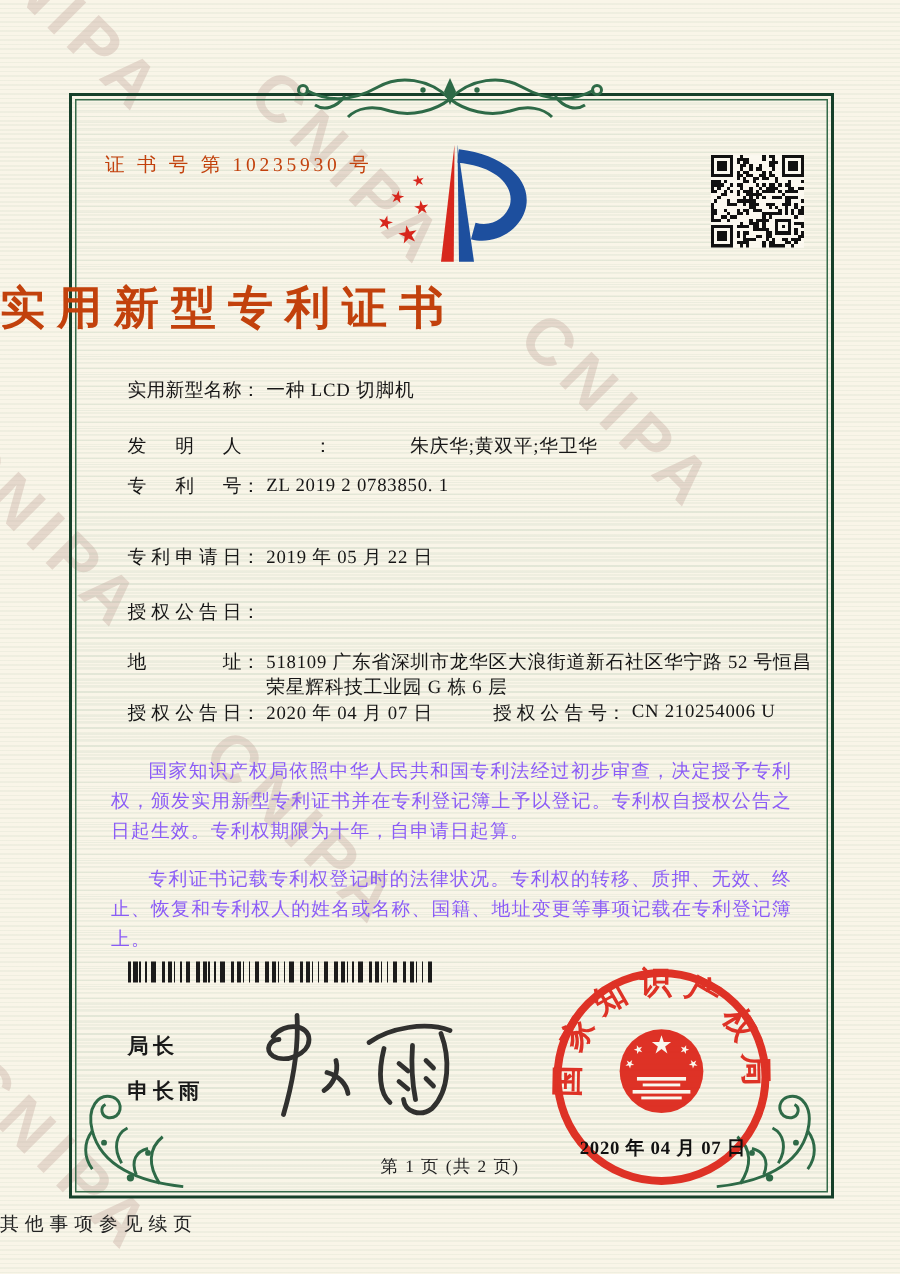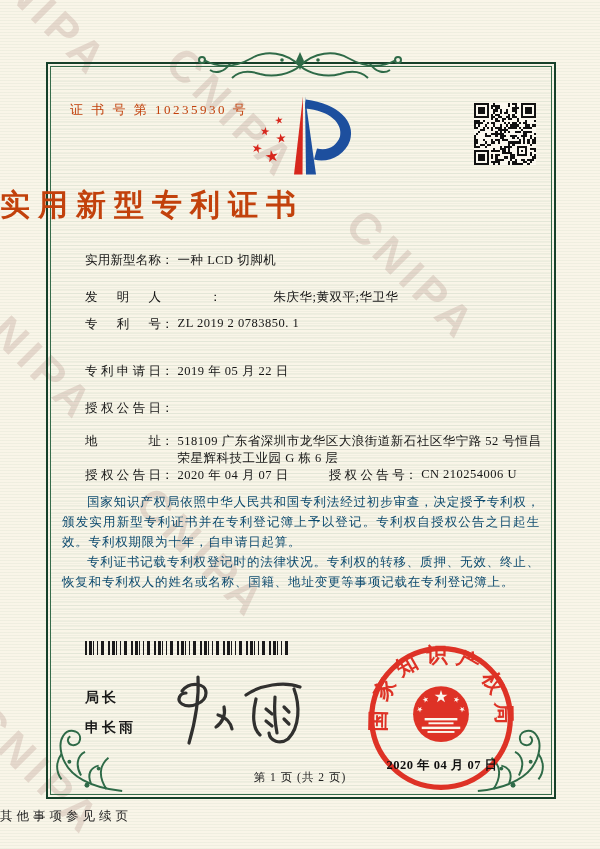--- a/index.html
+++ b/index.html
@@ -31,21 +31,21 @@
     font-size:30px;font-weight:bold;letter-spacing:8px;color:#c2410c;}
 
   .frow{position:absolute;left:85px;z-index:3;font-size:12.5px;display:flex;align-items:flex-start;width:465px;}
   .flabel{display:inline-block;width:76px;text-align:justify;text-align-last:justify;flex:none;color:#161616;}
   .fcolon{flex:none;color:#161616;}
   .fvalue{color:#161616;letter-spacing:0.5px;margin-left:4px;}
   .fvalue.addr{width:366px;line-height:17px;}
   .fgroup{display:flex;align-items:flex-start;}
 
   .paras{position:absolute;left:62px;top:492px;width:478px;z-index:3;}
-  .paras p{margin:0;font-size:12.5px;line-height:20px;letter-spacing:0.8px;text-indent:2em;color:#0c4a6e;text-align:justify;}
+  .paras p{margin:12px;font-size:12.5px;line-height:20px;letter-spacing:0.8px;text-indent:2em;color:#8b5cf6;text-align:justify;}
 
   .barcode{position:absolute;left:85px;top:641px;width:204px;height:14px;z-index:3;
     background:repeating-linear-gradient(90deg,
       #1b1b1b 0 2px, rgba(0,0,0,0) 2px 4px,
       #1b1b1b 4px 7px, rgba(0,0,0,0) 7px 8px,
       #1b1b1b 8px 9px, rgba(0,0,0,0) 9px 12px,
       #1b1b1b 12px 13px, rgba(0,0,0,0) 13px 16px,
       #1b1b1b 16px 19px, rgba(0,0,0,0) 19px 23px);}
 
   .officer-title{position:absolute;left:85px;top:689px;z-index:3;font-family:"Liberation Sans","DejaVu Sans",sans-serif;font-weight:bold;font-size:14px;letter-spacing:3px;color:#1a1a1a;}

